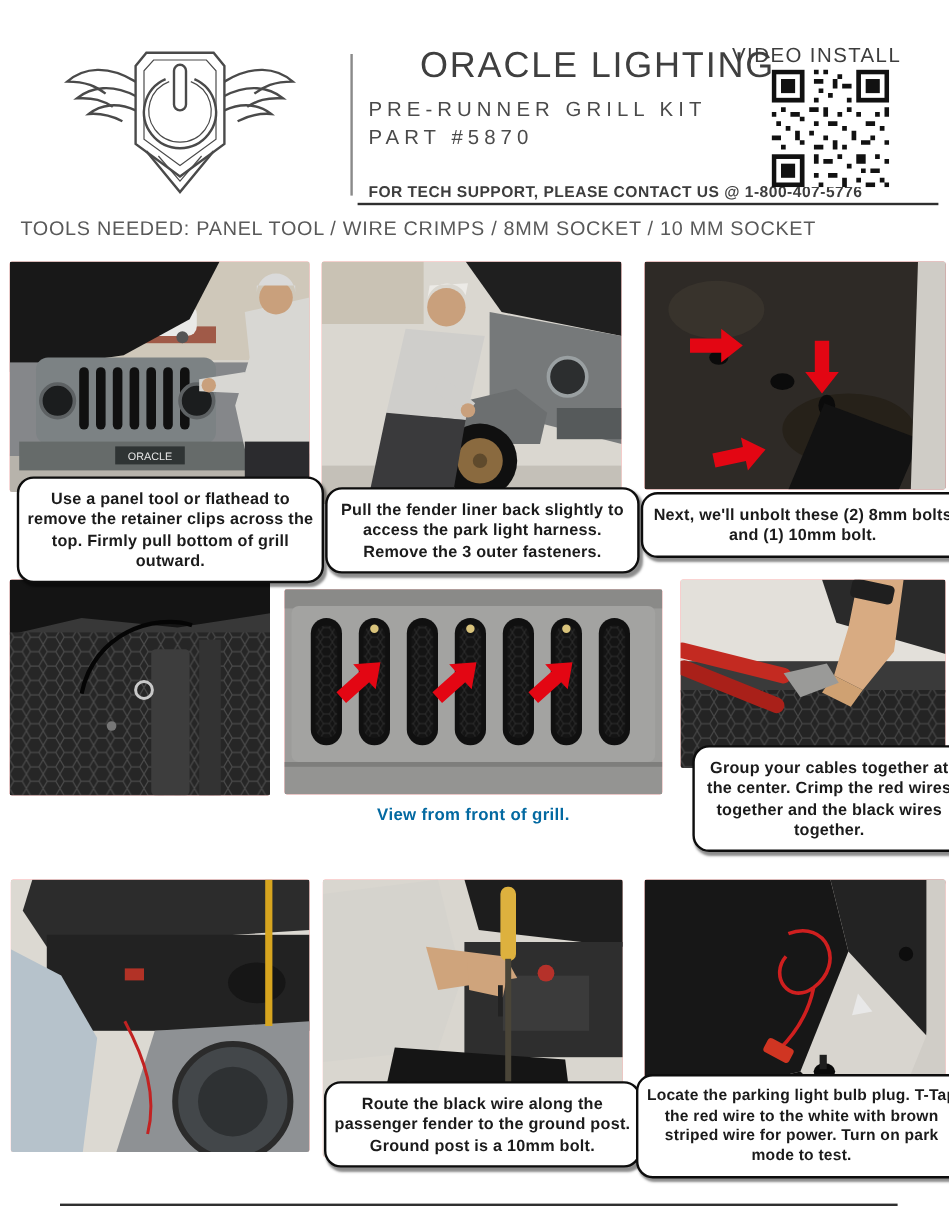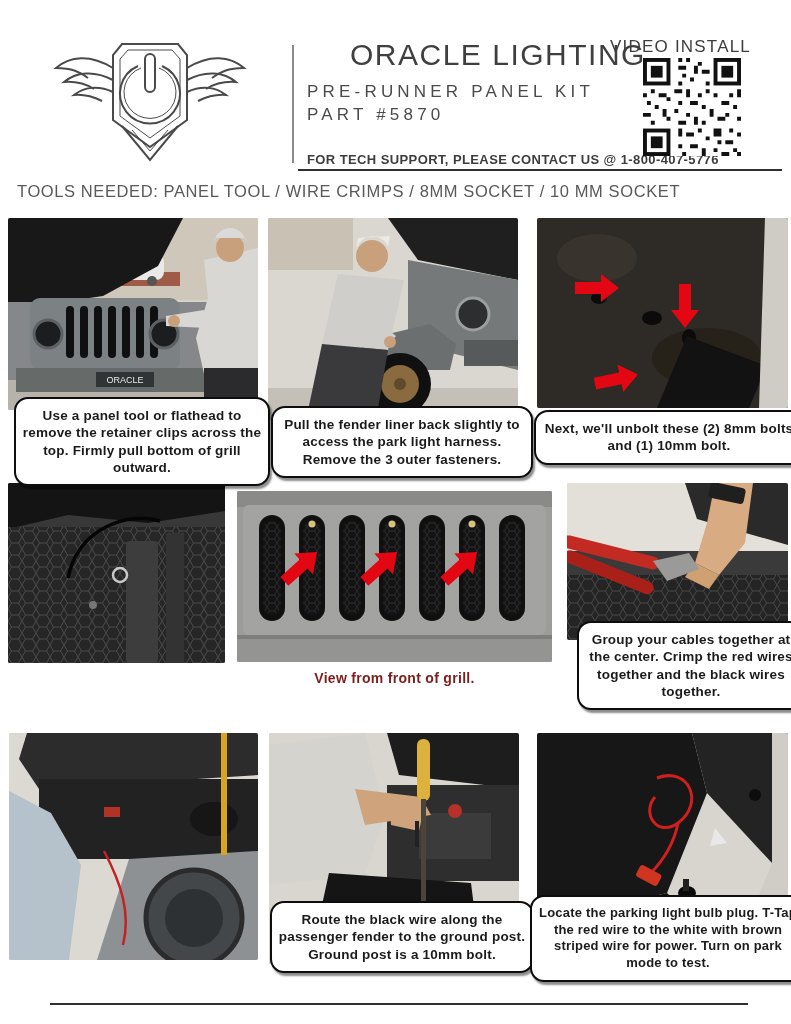--- a/index.html
+++ b/index.html
@@ -18,21 +18,21 @@
   .hrule{border-top:2px solid #2f2f2f;height:0;}
   
   .photo{overflow:hidden;border-radius:2px;background:#fca5a5;}
   .photo svg{display:block;width:100%;height:100%;}
   
   .cap{background:#ffffff;border:2px solid #0d0d0d;border-radius:14px;
        box-shadow:2px 3px 2px rgba(0,0,0,0.45);
        padding:8px 6px;text-align:center;font-weight:bold;color:#1b1b1b;
        font-size:13.5px;line-height:1.28;letter-spacing:0.2px;z-index:5;}
   .cap.small{font-size:13px;}
-  .plaincap{text-align:center;font-weight:bold;color:#7f1d1d;font-size:14px;letter-spacing:0.3px;z-index:5;}
+  .plaincap{text-align:center;font-weight:bold;color:#0369a1;font-size:14px;letter-spacing:0.3px;z-index:5;}
   :root{--arrow-red:#e30613;}
 </style>
 </head>
 <body>
 
 <div class="page">
 
   <div class="abs" style="left:50px;top:28px;width:200px;height:140px;">
     <svg viewBox="0 0 200 140" fill="none" stroke="#4a4a4a" stroke-width="2">
       <path d="M72 16 L128 16 L137 27 L137 92 L100 119 L63 92 L63 27 Z"></path>
@@ -47,21 +47,21 @@
       <path d="M137 52 C156 42 174 44 186 54 C172 53 164 56 156 61"></path>
       <path d="M137 64 C152 57 166 59 176 67 C164 66 156 69 148 73"></path>
       <path d="M72 98 L100 132 L128 98"></path>
       <path d="M82 102 L100 123 L118 102" stroke-width="1"></path>
     </svg>
   </div>
 
   <div class="abs vdivider" style="left:292px;top:45px;height:118px;"></div>
 
   <div class="abs brand" style="left:306px;top:38px;">ORACLE LIGHTING</div>
-  <div class="abs product" style="left:307px;top:82px;">PRE-RUNNER PANEL KIT</div>
+  <div class="abs product" style="left:307px;top:82px;">PRE-RUNNER GRILL KIT</div>
   <div class="abs part" style="left:307px;top:105px;">PART #5870</div>
   <div class="abs support" style="left:307px;top:152px;">FOR TECH SUPPORT, PLEASE CONTACT US @ 1-800-407-5776</div>
 
   <div class="abs video" style="left:586px;top:37px;width:165px;text-align:right;">VIDEO INSTALL</div>
 
   <div class="abs" style="left:643px;top:58px;width:98px;height:98px;">
     <svg viewBox="0 0 100 100">
       <rect width="100" height="100" fill="#ffffff"></rect>
       <g fill="#111111">
         <rect x="0" y="0" width="28" height="28"></rect>

